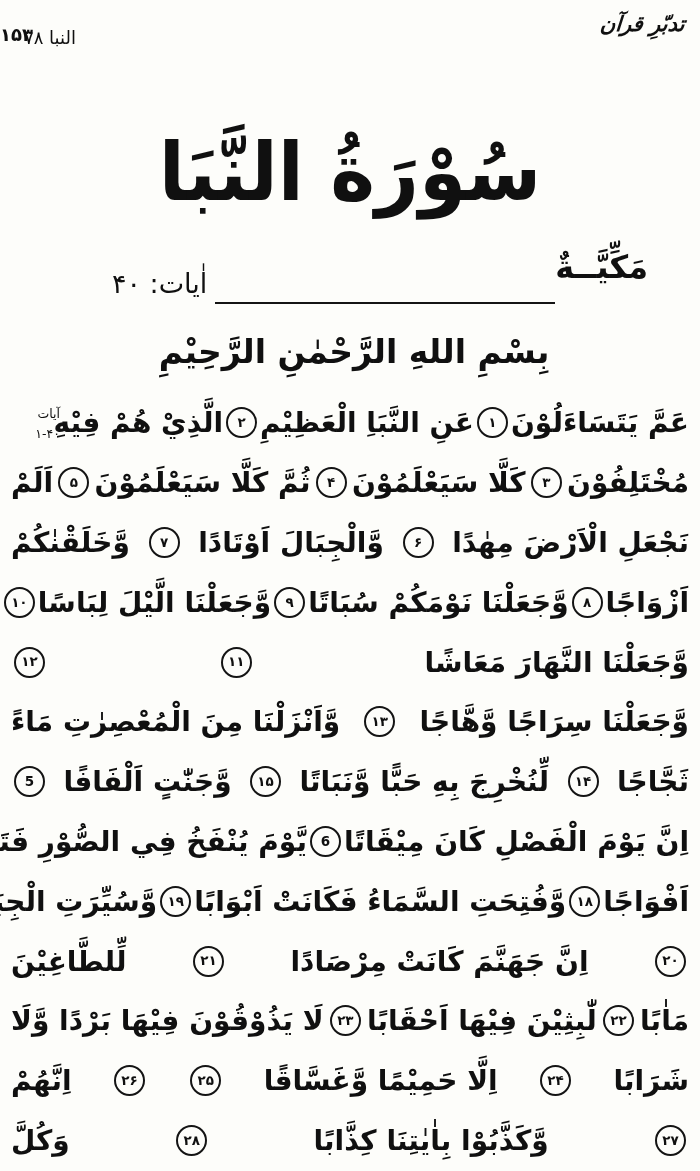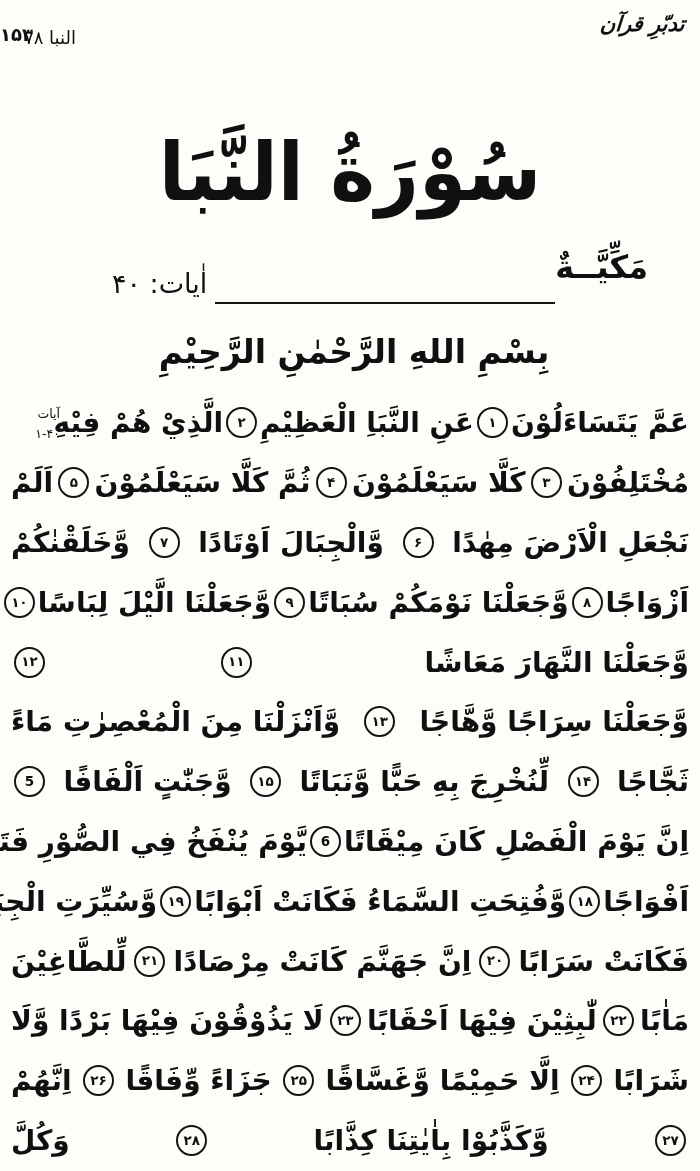--- a/index.html
+++ b/index.html
@@ -167,39 +167,37 @@
         <span class="qtext">يَّوْمَ يُنْفَخُ فِي الصُّوْرِ فَتَاْتُوْنَ</span>
       </div>
       <div class="qline">
         <span class="qtext">اَفْوَاجًا</span>
         <span class="vnum">۱۸</span>
         <span class="qtext">وَّفُتِحَتِ السَّمَاءُ فَكَانَتْ اَبْوَابًا</span>
         <span class="vnum">۱۹</span>
         <span class="qtext">وَّسُيِّرَتِ الْجِبَالُ</span>
       </div>
       <div class="qline">
-        <span class="qtext">فَكَانَتْ سَرَابًا</span>
         <span class="vnum">۲۰</span>
         <span class="qtext">اِنَّ جَهَنَّمَ كَانَتْ مِرْصَادًا</span>
         <span class="vnum">۲۱</span>
         <span class="qtext">لِّلطَّاغِيْنَ</span>
       </div>
       <div class="qline">
         <span class="qtext">مَاٰبًا</span>
         <span class="vnum">۲۲</span>
         <span class="qtext">لّٰبِثِيْنَ فِيْهَا اَحْقَابًا</span>
         <span class="vnum">۲۳</span>
         <span class="qtext">لَا يَذُوْقُوْنَ فِيْهَا بَرْدًا وَّلَا</span>
       </div>
       <div class="qline">
         <span class="qtext">شَرَابًا</span>
         <span class="vnum">۲۴</span>
         <span class="qtext">اِلَّا حَمِيْمًا وَّغَسَّاقًا</span>
         <span class="vnum">۲۵</span>
-        <span class="qtext">جَزَاءً وِّفَاقًا</span>
         <span class="vnum">۲۶</span>
         <span class="qtext">اِنَّهُمْ</span>
       </div>
       <div class="qline">
         <span class="vnum">۲۷</span>
         <span class="qtext">وَّكَذَّبُوْا بِاٰيٰتِنَا كِذَّابًا</span>
         <span class="vnum">۲۸</span>
         <span class="qtext">وَكُلَّ</span>
       </div>
     </div>

